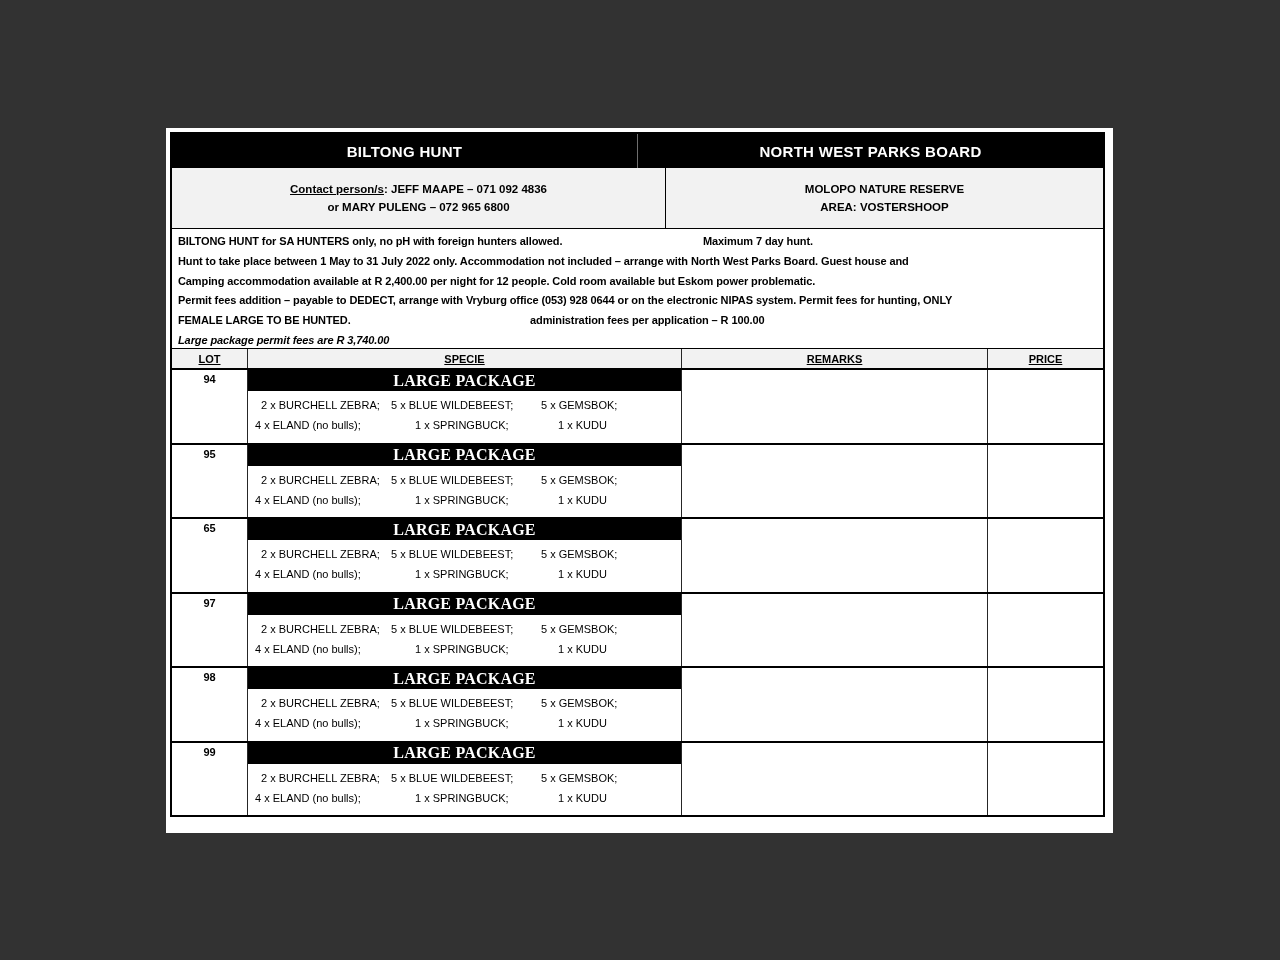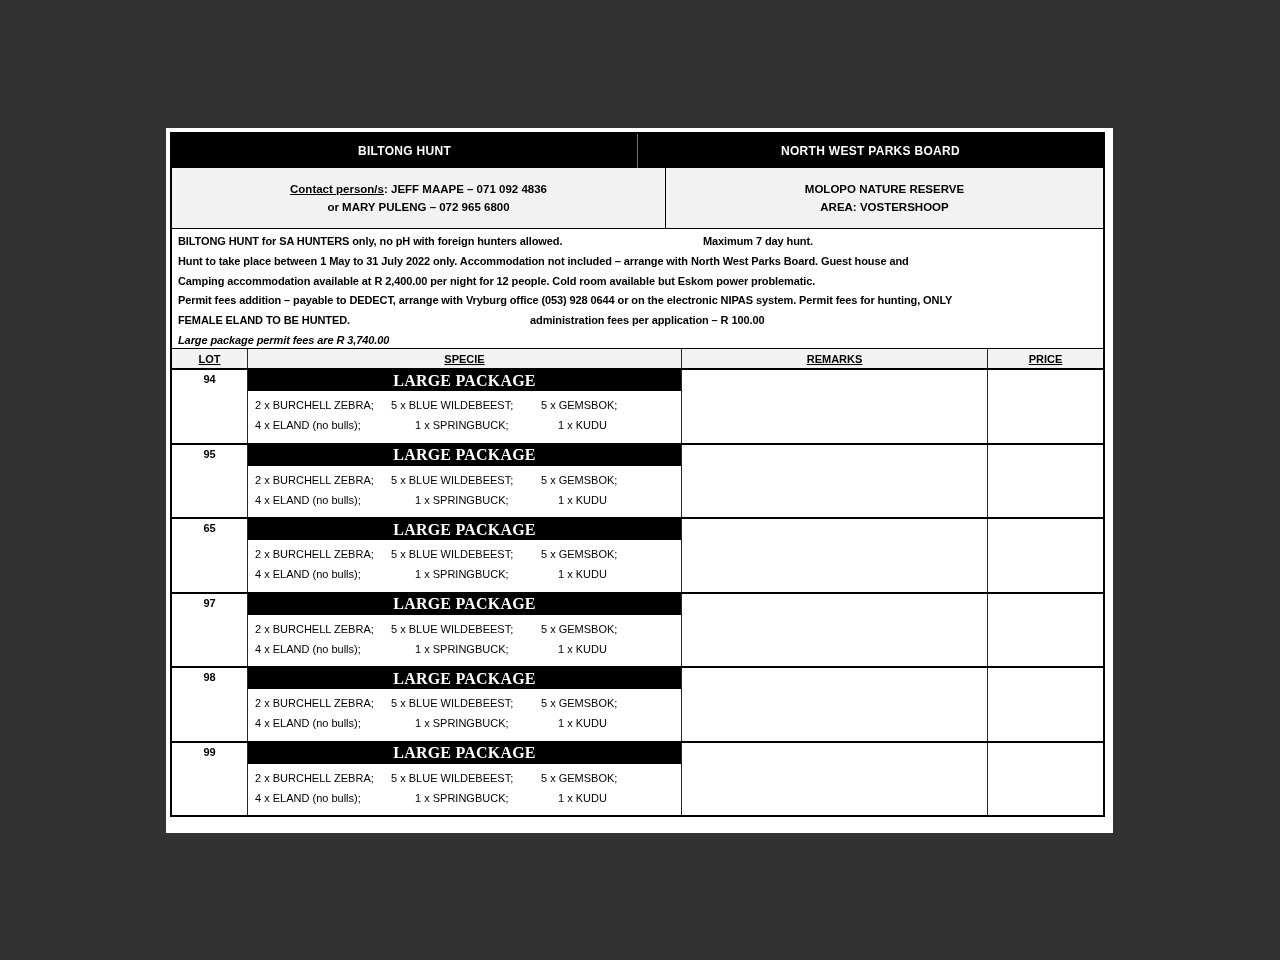--- a/index.html
+++ b/index.html
@@ -6,21 +6,21 @@
   html,body { width:1280px; height:960px; overflow:hidden; }
   body { background:#323232; font-family:"Liberation Sans", sans-serif; color:#000; }
 
   .page { position:absolute; left:166px; top:128px; width:947px; height:705px; background:#ffffff; }
   .doc  { position:absolute; left:4px; top:4px; width:935px; height:685px; border:2px solid #000;
           display:flex; flex-direction:column; background:#fff; }
 
   
   .band { height:34px; background:#000; color:#fff; display:flex; flex-shrink:0; }
   .band-cell { display:flex; align-items:center; justify-content:center;
-               font-size:12px; font-weight:bold; letter-spacing:.3px; }
+               font-size:15px; font-weight:bold; letter-spacing:.3px; }
   .band-left  { width:466px; border-right:1px solid #6e6e6e; }
   .band-right { flex:1; }
 
   
   .contact { height:61px; background:#f2f2f2; border-bottom:1px solid #000; display:flex;
              flex-shrink:0; font-weight:bold; font-size:11.5px; }
   .contact-cell { display:flex; flex-direction:column; justify-content:center;
                   align-items:center; gap:6px; }
   .contact-left  { width:494px; border-right:1px solid #000; }
   .contact-right { flex:1; }
@@ -47,21 +47,21 @@
 
   .rows { flex:1; display:flex; flex-direction:column; }
   .lotrow { flex:1 1 0; display:flex; border-bottom:2px solid #000; }
   .lotrow:last-child { border-bottom:none; }
   .lotnum { font-weight:bold; font-size:11px; text-align:center; padding-top:3px; }
   .pkg { height:21px; background:#000; color:#fff; font-weight:bold; font-size:16px;
          display:flex; align-items:center; justify-content:center; letter-spacing:.2px;font-family:Liberation Serif, serif; }
   .sl { position:relative; height:20px; font-size:11px; line-height:20px; }
   .sl1 { margin-top:4px; }
   .sl span { position:absolute; white-space:nowrap; }
-  .p1 { left:7px; }  .p2 { left:143px; } .p3 { left:293px; }
+  .p1 { left:13px; }  .p2 { left:143px; } .p3 { left:293px; }
   .q1 { left:7px; }  .q2 { left:167px; } .q3 { left:302px;margin-left:8px; }
 </style>
 </head>
 <body>
 
 <div class="page">
   <div class="doc">
 
     <div class="band">
       <div class="band-cell band-left">BILTONG HUNT</div>
@@ -81,21 +81,21 @@
 
     <div class="notes">
       <div class="n-line rel">
         <span>BILTONG HUNT for SA HUNTERS only, no pH with foreign hunters allowed.</span>
         <span class="tab1">Maximum 7 day hunt.</span>
       </div>
       <div class="n-line">Hunt to take place between 1 May to 31 July 2022 only.  Accommodation not included – arrange with North West Parks Board. Guest house and</div>
       <div class="n-line">Camping accommodation available at R 2,400.00 per night for 12 people. Cold room available but Eskom power problematic.</div>
       <div class="n-line">Permit fees addition – payable to DEDECT, arrange with Vryburg office (053) 928 0644 or on the electronic NIPAS system. Permit fees for hunting, ONLY</div>
       <div class="n-line rel">
-        <span>FEMALE ELAND TO BE HUNTED.</span>
+        <span>FEMALE LARGE TO BE HUNTED.</span>
         <span class="tab2">administration fees per application – R 100.00</span>
       </div>
       <div class="n-line it">Large package permit fees are R 3,740.00</div>
     </div>
 
     <div class="thead">
       <div class="th col-lot">
           <span>LOT</span>
         </div>
       <div class="th col-specie">

